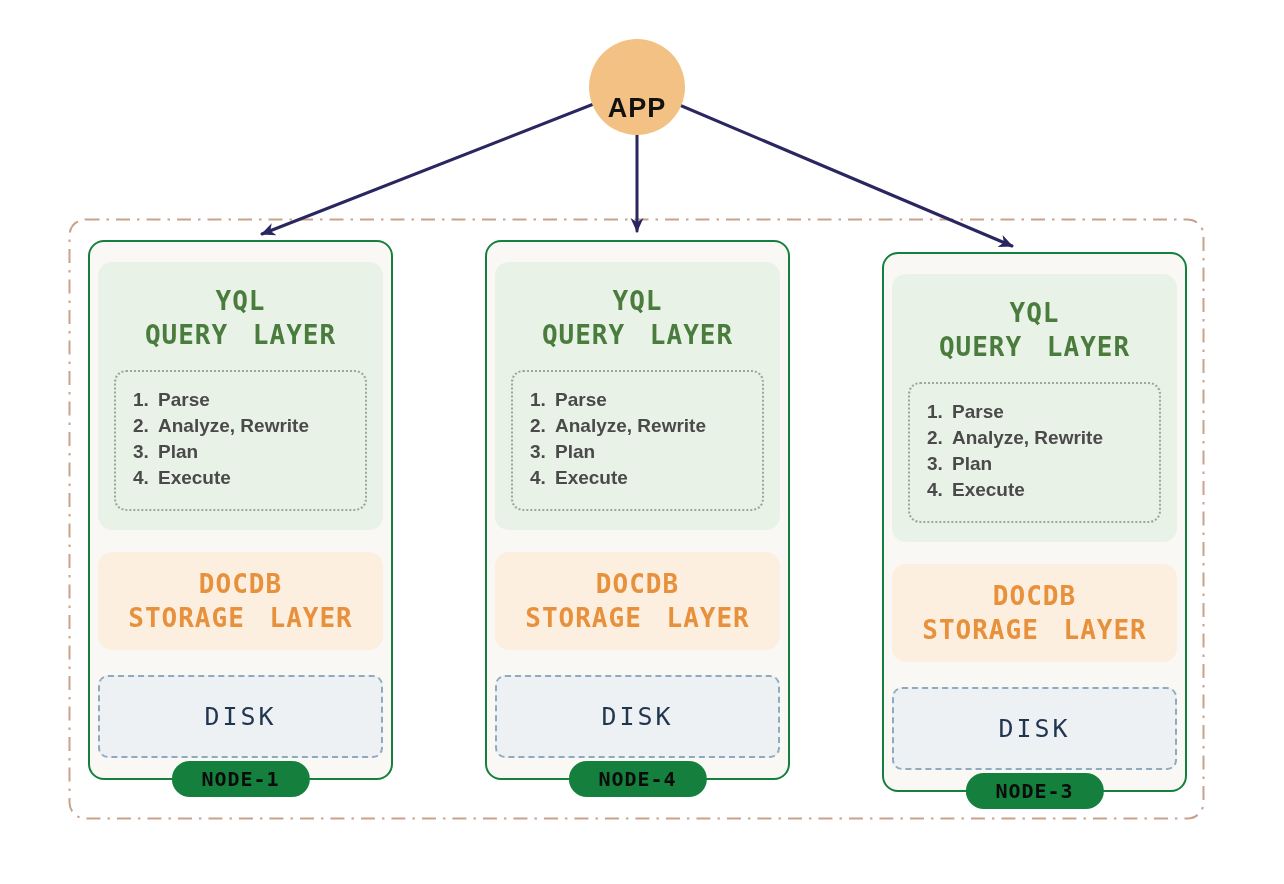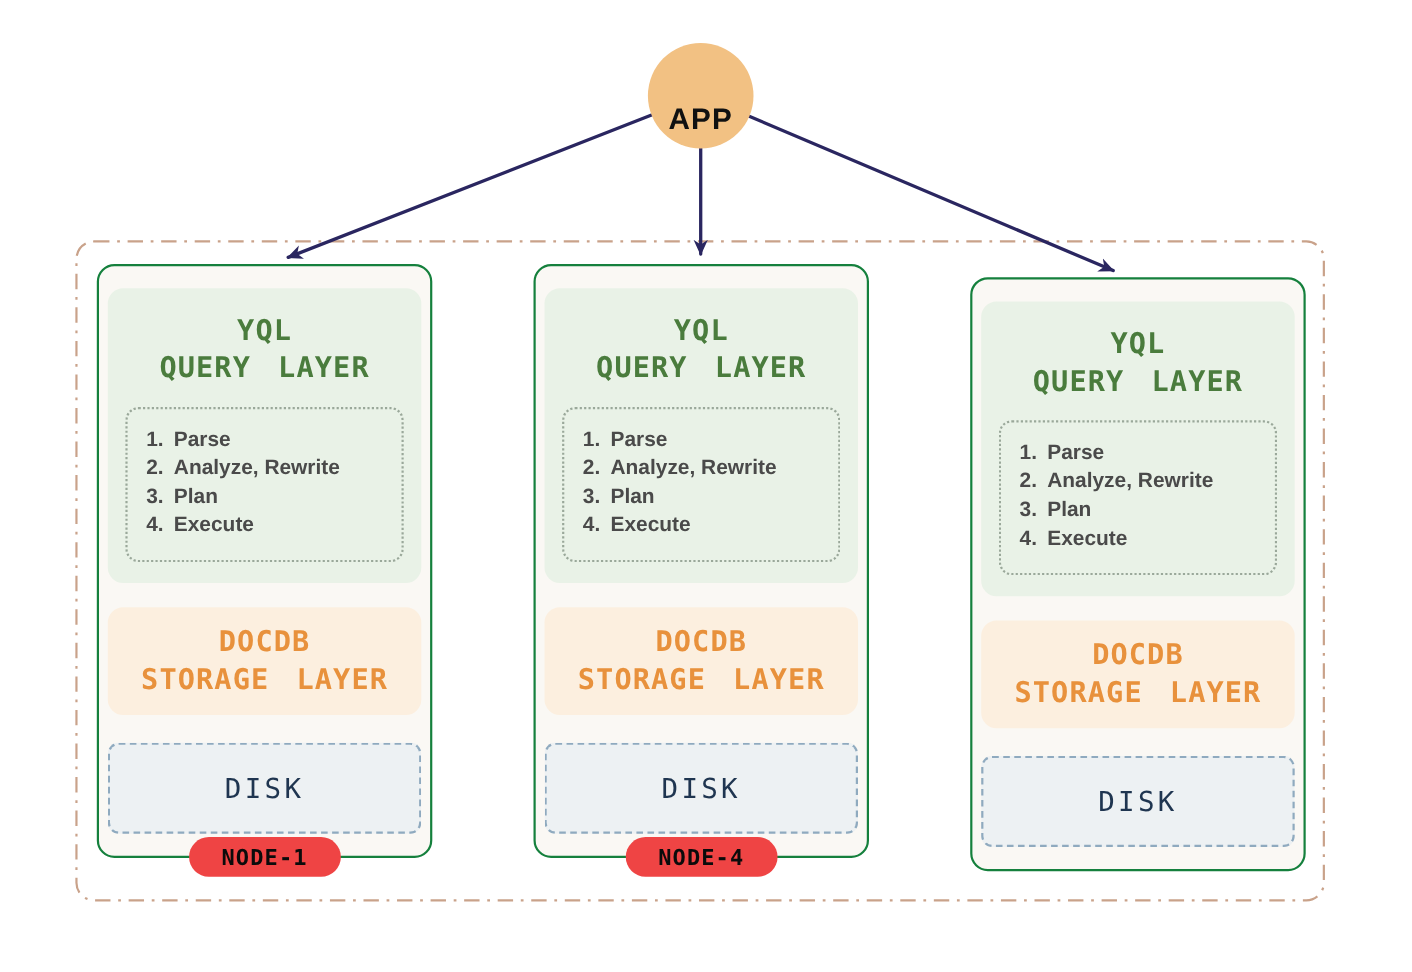--- a/index.html
+++ b/index.html
@@ -90,21 +90,21 @@
     border-radius: 10px;
     height: 83px;
     display: flex; align-items: center; justify-content: center;
   }
   .disk-label {
     font-weight: 400; font-size: 25px; color: #1f3550; letter-spacing: 3px;
   }
 
   .node-pill {
     position: absolute; bottom: -19px; left: 50%; transform: translateX(-50%);
-    background: #ef4444; border-radius: 19px;
+    background: #15803d; border-radius: 19px;
     padding: 6px 30px;
     white-space: nowrap;
   }
   .node-pill .node-label {
     font-weight: 700; font-size: 20px; color: #0b0b0b; letter-spacing: 1px;
   }
 </style>
 </head>
 <body>
 
@@ -207,16 +207,19 @@
       </div>
       <div class="docdb-box">
         <div class="layer-title mono">
           <div>DOCDB</div>
           <div>STORAGE LAYER</div>
         </div>
       </div>
       <div class="disk-box">
         <span class="disk-label mono">DISK</span>
       </div>
+      <div class="node-pill">
+        <span class="node-label mono">NODE-3</span>
+      </div>
     </div>
 
   </div>
 </div>
 
 </body></html>

